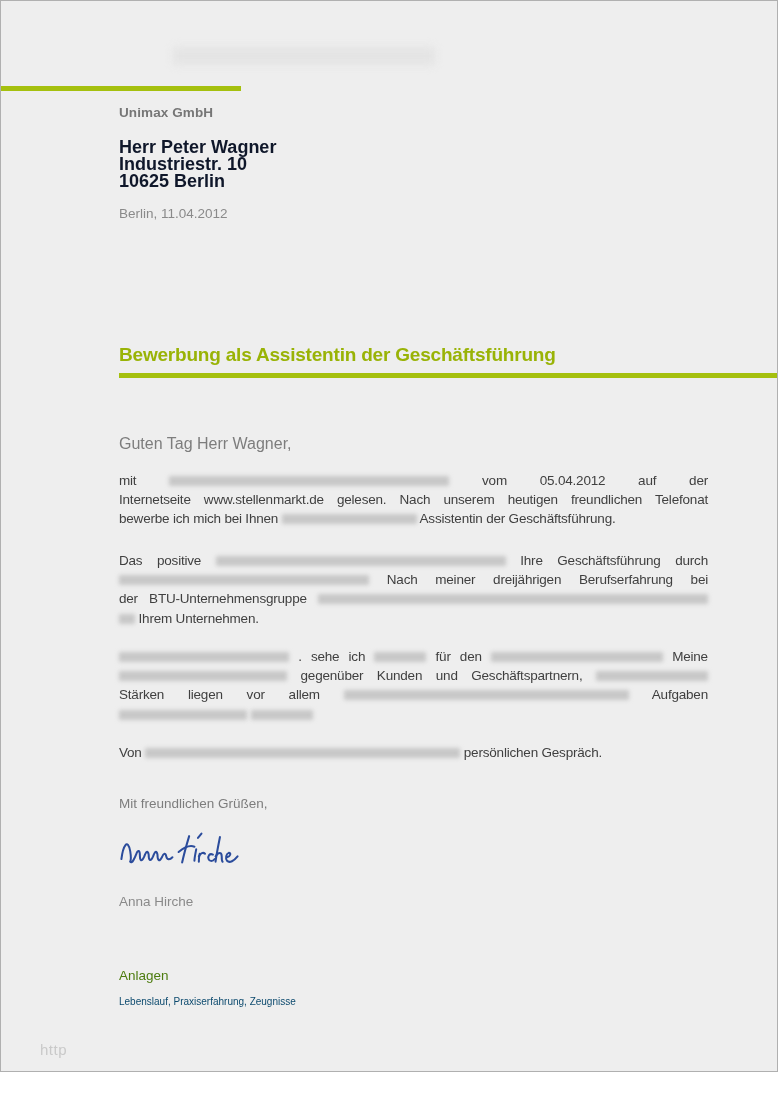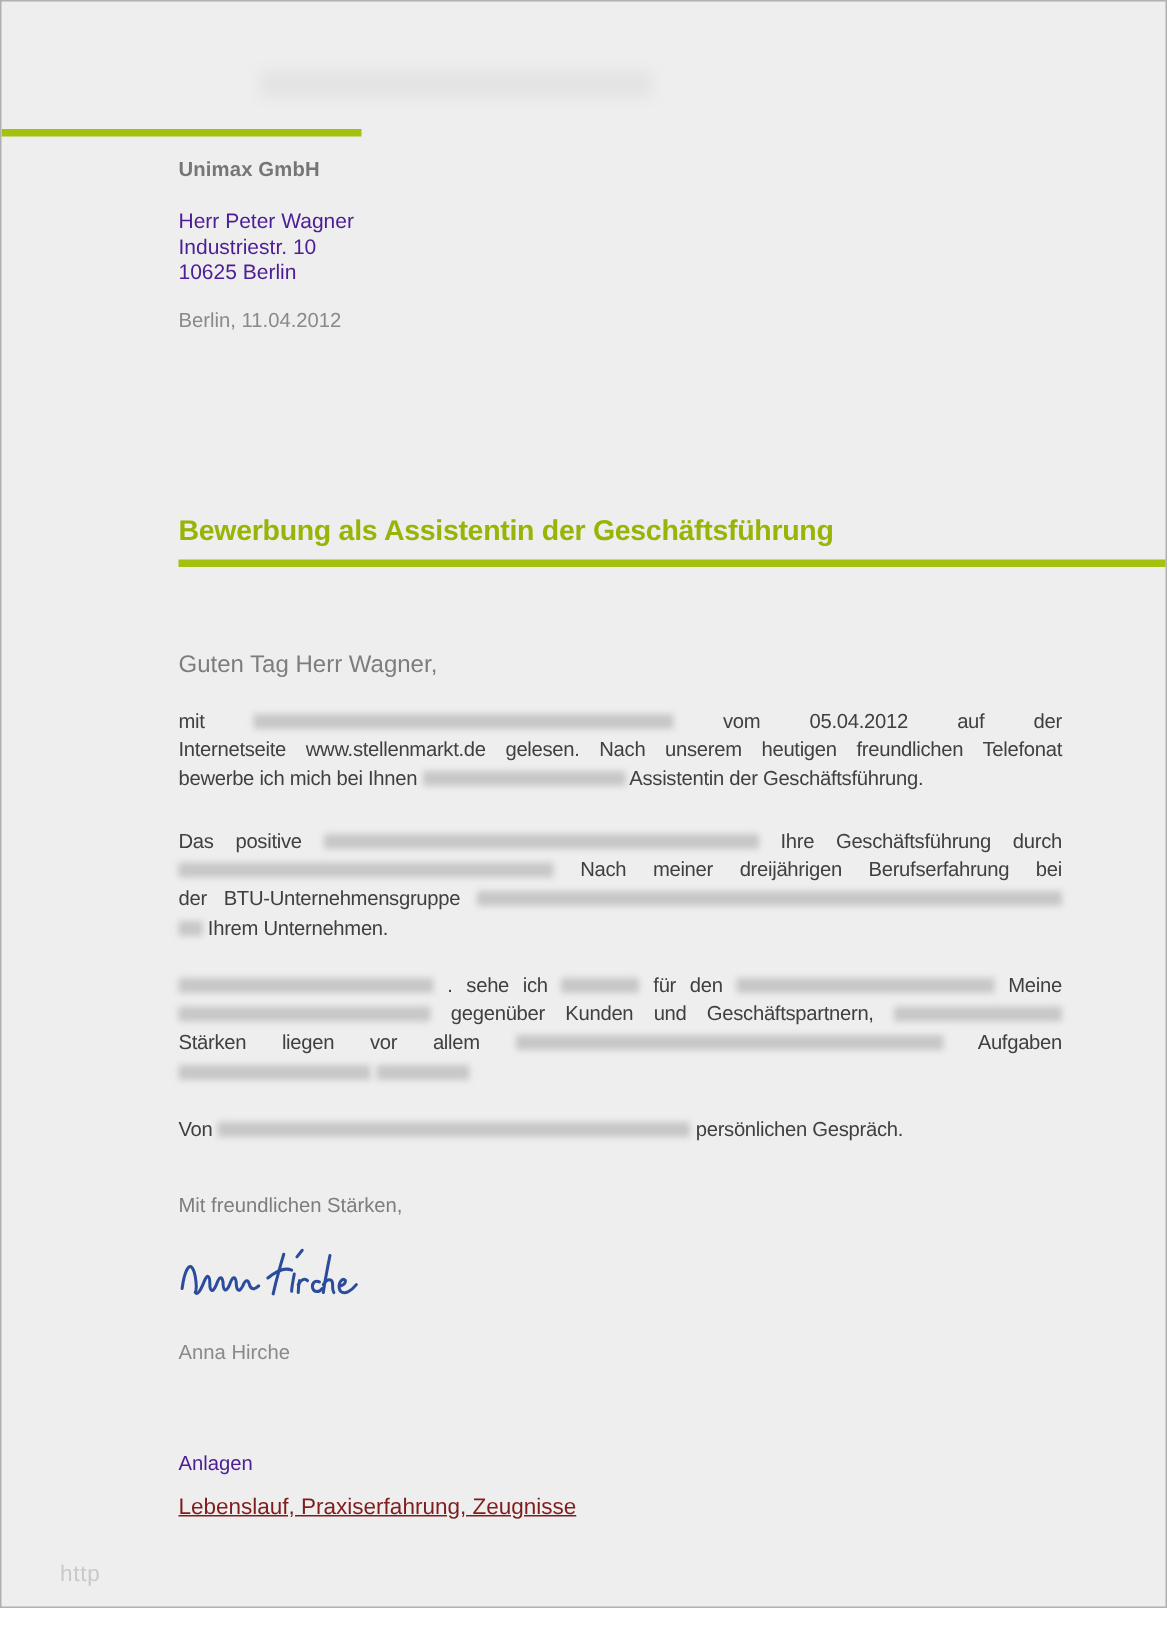--- a/index.html
+++ b/index.html
@@ -30,21 +30,21 @@
     border-radius: 3px;
     filter: blur(4px);
   }
   .recipient { position: absolute; left: 118px; top: 104px; }
   .recipient .company {
     font-weight: bold; font-size: 13.5px; color: #767676;
     letter-spacing: 0.1px;
   }
   .recipient .addr {
     position: absolute; left: 0; top: 34px;
-    font-size: 14px; color: #4c1d95; line-height: 17px; white-space: nowrap;
+    font-size: 18px; color: #0f172a; line-height: 17px; white-space: nowrap; font-weight: bold;
   }
   .dateline {
     position: absolute; left: 118px; top: 205px;
     font-size: 13.5px; color: #8a8a8a;
   }
   .subject {
     position: absolute; left: 118px; top: 343px;
     margin: 0; font-size: 19px; font-weight: bold;
     color: #99b306; letter-spacing: -0.2px; white-space: nowrap;
   }
@@ -79,25 +79,25 @@
     position: absolute; left: 118px; top: 795px;
     font-size: 13.5px; color: #7d7d7d;
   }
   .signature { position: absolute; left: 116px; top: 829px; }
   .typed-name {
     position: absolute; left: 118px; top: 893px;
     font-size: 13.5px; color: #8a8a8a;
   }
   .enclosures-label {
     position: absolute; left: 118px; top: 967px;
-    font-size: 13.5px; color: #4c1d95;
+    font-size: 13.5px; color: #4d7c0f;
   }
   .enclosures-items {
     position: absolute; left: 118px; top: 995px;
-    font-size: 15px; color: #7f1d1d; text-decoration: underline;
+    font-size: 10px; color: #0c4a6e;
   }
   .watermark {
     position: absolute; left: 39px; top: 1040px;
     font-size: 15px; color: #c9c9c9; letter-spacing: 0.5px;
   }
 </style>
 </head>
 <body>
 
 <div class="page">
@@ -137,21 +137,21 @@
         <div class="line justify"><span class="redacted" style="width: 170px;"></span> <span>. sehe ich</span> <span class="redacted" style="width: 52px;"></span> <span>für den</span> <span class="redacted" style="width: 172px;"></span> <span>Meine</span></div>
         <div class="line justify"><span class="redacted" style="width: 168px;"></span> <span>gegenüber Kunden und Geschäftspartnern,</span> <span class="redacted" style="width: 112px;"></span></div>
         <div class="line justify"><span>Stärken liegen vor allem</span> <span class="redacted" style="width: 285px;"></span> <span>Aufgaben</span></div>
         <div class="line"><span class="redacted" style="width: 128px;"></span> <span class="redacted" style="width: 62px;"></span></div>
       </div>
       <div class="paragraph">
         <div class="line"><span>Von</span> <span class="redacted" style="width: 315px;"></span> <span>persönlichen Gespräch.</span></div>
       </div>
     </div>
 
-  <div class="closing">Mit freundlichen Stärken,</div>
+  <div class="closing">Mit freundlichen Grüßen,</div>
 
   <div class="signature">
     <svg width="132" height="44" viewBox="0 0 150 50" fill="none" xmlns="http://www.w3.org/2000/svg">
       <g stroke="#2b4c9c" stroke-width="2.3" stroke-linecap="round" fill="none">
         <path d="M5,33 C7,18 12,9 15,24 C16,30 16,34 15,36 C17,39 20,32 22,27 C24,22 26,23 26,29 C26,35 28,37 31,30 C33,24 35,23 36,28 C36,34 38,37 41,30 C43,24 45,23 46,28 C46,34 48,37 51,31 C53,26 55,26 56,30 C57,34 60,34 63,31"></path>
         <path d="M82,7 C79,17 76,28 74,37"></path>
         <path d="M70,25 C76,20 83,17 88,19"></path>
         <path d="M92,9 L96,4"></path>
         <path d="M90,22 C89,27 88,32 88,35"></path>
         <path d="M94,27 C93,31 93,34 93,36"></path>

